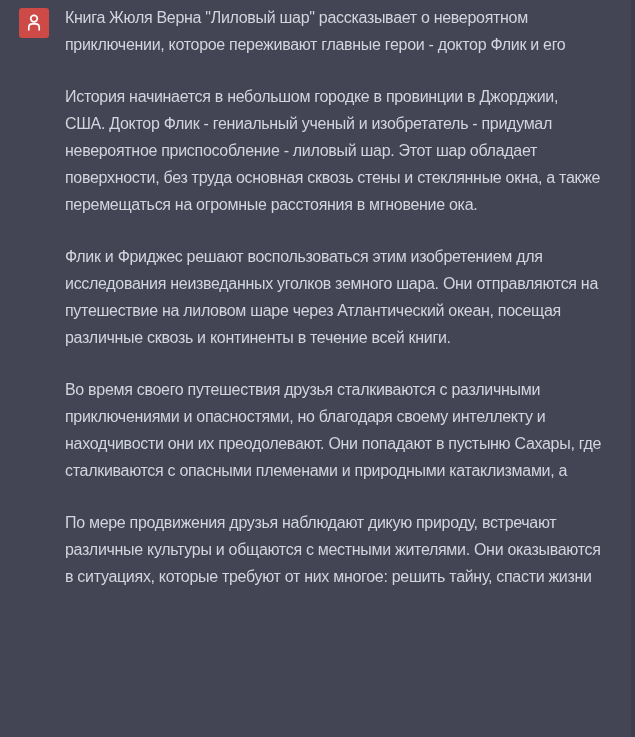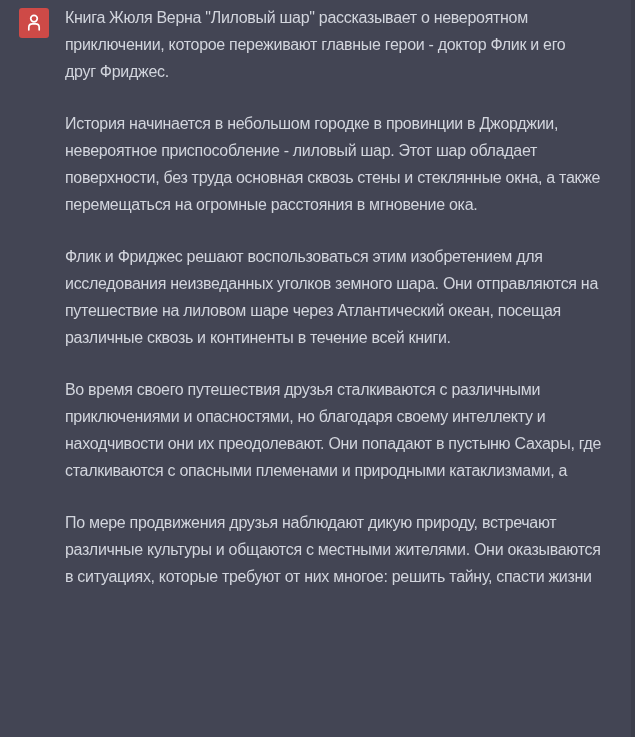--- a/index.html
+++ b/index.html
@@ -55,24 +55,24 @@
   <div class="avatar" style="background: rgb(206, 74, 71);">
     <svg width="30" height="30" viewBox="0 0 30 30" fill="none">
       <circle cx="15" cy="10.6" r="3.3" stroke="#ffffff" stroke-width="1.7" fill="none"></circle>
       <path d="M9.8 21.8 L9.8 19.5 Q9.8 15.9 13.4 15.9 L16.6 15.9 Q20.2 15.9 20.2 19.5 L20.2 21.8" stroke="#ffffff" stroke-width="1.7" fill="none" stroke-linecap="round" stroke-linejoin="round"></path>
     </svg>
   </div>
   <div class="content" style="color: rgb(210, 213, 221);">
       <div class="para">
         <div class="line">Книга Жюля Верна "Лиловый шар" рассказывает о невероятном</div>
         <div class="line">приключении, которое переживают главные герои - доктор Флик и его</div>
-        <div class="line">друг Фриджес.</div>
       </div>
       <div class="para">
         <div class="line">История начинается в небольшом городке в провинции в Джорджии,</div>
+        <div class="line">США. Доктор Флик - гениальный ученый и изобретатель - придумал</div>
         <div class="line">невероятное приспособление - лиловый шар. Этот шар обладает</div>
         <div class="line">поверхности, без труда основная сквозь стены и стеклянные окна, а также</div>
         <div class="line">перемещаться на огромные расстояния в мгновение ока.</div>
       </div>
       <div class="para">
         <div class="line">Флик и Фриджес решают воспользоваться этим изобретением для</div>
         <div class="line">исследования неизведанных уголков земного шара. Они отправляются на</div>
         <div class="line">путешествие на лиловом шаре через Атлантический океан, посещая</div>
         <div class="line">различные сквозь и континенты в течение всей книги.</div>
       </div>

